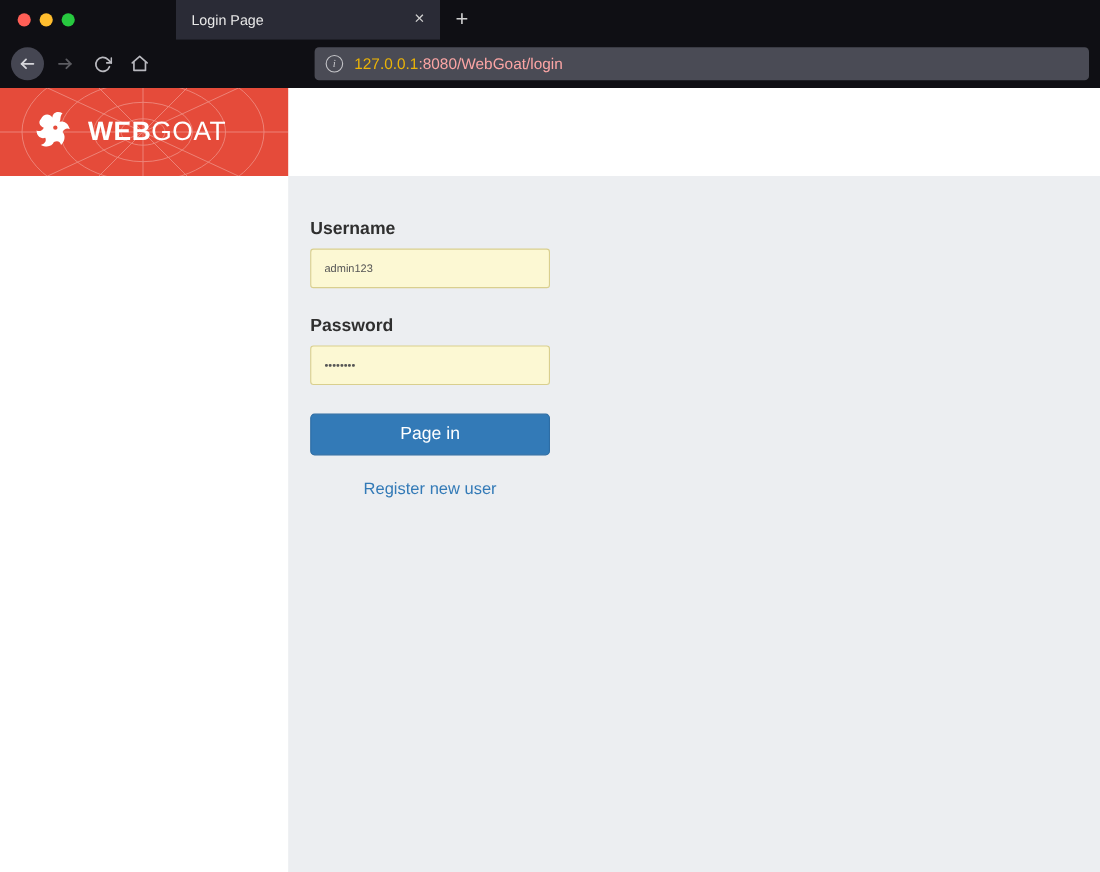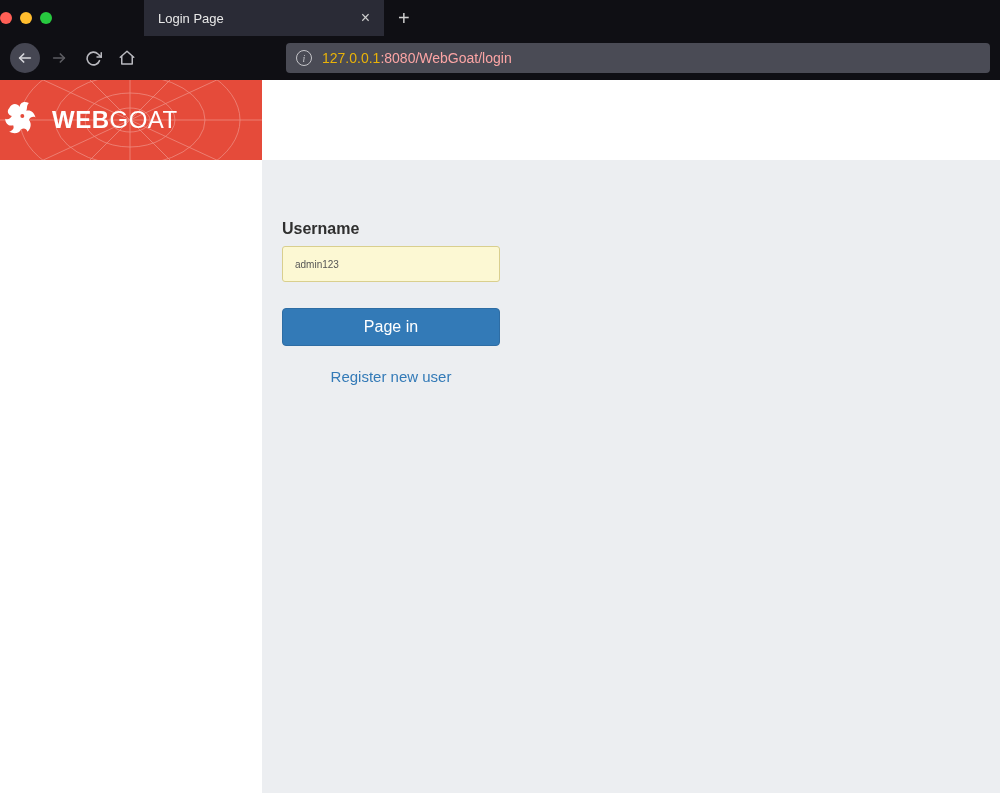--- a/index.html
+++ b/index.html
@@ -1,20 +1,20 @@
 <!DOCTYPE html>
 <html><head>
   <meta charset="utf-8">
   <style>
     * { margin: 0; padding: 0; box-sizing: border-box; }
     body { font-family: -apple-system, BlinkMacSystemFont, "Helvetica Neue", Arial, sans-serif; width: 1000px; height: 793px; overflow: hidden; background: #fff; }
 
     
     .browser-chrome { background: #0f0f14; height: 80px; }
-    .titlebar-row { display: flex; align-items: center; height: 36px; padding-left: 0; }
+    .titlebar-row { display: flex; align-items: center; height: 36px; padding-left: 16px; }
     .traffic-lights { display: flex; gap: 8px; margin-right: 92px; }
     .tl { width: 12px; height: 12px; border-radius: 50%; }
     .tl-red { background: #ff5f56; }
     .tl-yellow { background: #ffbd2e; }
     .tl-green { background: #27c93f; }
     .tab { display: flex; align-items: center; background: #2a2b36; height: 36px; width: 240px; padding: 0 10px 0 14px; color: #e8e8e8; font-size: 13px; justify-content: space-between; }
     .tab-title { white-space: nowrap; overflow: hidden; text-overflow: ellipsis; }
     .close-x { font-size: 16px; color: #cfcfcf; padding: 0 4px; cursor: pointer; }
     .new-tab { color: #cfcfcf; font-size: 20px; padding: 0 14px; cursor: pointer; line-height: 36px; }
 
@@ -22,29 +22,29 @@
     .nav-btn { width: 30px; height: 30px; display: flex; align-items: center; justify-content: center; color: #b9b9bf; cursor: pointer; border-radius: 4px; }
     .nav-circle { width: 30px; height: 30px; border-radius: 50%; background: #454652; display: flex; align-items: center; justify-content: center; color: #d7d7dc; }
     .addr-bar { flex: 1; margin-left: 140px; height: 30px; background: #4a4b55; border-radius: 4px; display: flex; align-items: center; padding: 0 10px; gap: 10px; color: #e2e2e6; font-size: 14px; }
     .addr-info { width: 16px; height: 16px; border: 1.5px solid #c5c5c9; border-radius: 50%; display: flex; align-items: center; justify-content: center; font-size: 10px; font-style: italic; font-family: Georgia, serif; color: #c5c5c9; }
     .addr-host { color: #eab308; }
     .addr-rest { color: #fca5a5; }
 
     
     .page { display: flex; height: calc(793px - 80px); }
     .left-col { width: 262px; background: #fff; }
-    .brand-banner { height: 80px; background: #e54b3a; display: flex; align-items: center; position: relative; overflow: hidden; }
+    .brand-banner { height: 80px; background: #e54b3a; display: flex; align-items: center; padding-left: 28px; position: relative; overflow: hidden; }
     .brand-banner svg.bg { position: absolute; inset: 0; width: 100%; height: 100%; opacity: 0.35; }
     .brand-logo { position: relative; z-index: 1; display: flex; align-items: center; gap: 10px; }
     .brand-text { color: #fff; font-size: 24px; letter-spacing: 0.5px; font-weight: 400; }
     .brand-text b { font-weight: 800; }
 
     .main-col { flex: 1; display: flex; flex-direction: column; }
     .main-top-white { height: 80px; background: #fff; }
-    .form-panel { flex: 1; background: #eceef1; padding: 60px 0 0 20px; }
+    .form-panel { flex: 1; background: #eceef1; padding: 40px 0 0 20px; }
 
     .form-group { margin-bottom: 26px; }
     .form-label { display: block; font-weight: 700; color: #2f2f2f; font-size: 16px; margin-bottom: 8px; }
     .form-input { width: 218px; height: 36px; border: 1px solid #d9cf8e; background: #fcf8d3; border-radius: 3px; padding: 0 12px; font-size: 10px; color: #555; outline: none; }
     .form-input::placeholder { color: #777; }
 
     .signin-btn { width: 218px; height: 38px; background: #337ab7; color: #fff; border: 1px solid #2e6da4; border-radius: 4px; font-size: 16px; cursor: pointer; }
     .register-link { display: block; width: 218px; text-align: center; margin-top: 22px; color: #337ab7; font-size: 15px; text-decoration: none; cursor: pointer; }
   </style>
 </head>
@@ -127,20 +127,24 @@
 
   <div class="main-col">
     <div class="main-top-white"></div>
     <div class="form-panel">
 
       <div class="form-group">
         <label class="form-label">Username</label>
         <input class="form-input" type="text" value="admin123" style="">
       </div>
 
+      <div class="form-group">
+        <label class="form-label">Password</label>
+        <input class="form-input" type="text" value="••••••••" style="">
+      </div>
 
       <div>
         <button class="signin-btn">Page in</button>
         <a class="register-link">Register new user</a>
       </div>
 
     </div>
   </div>
 </div>
 

